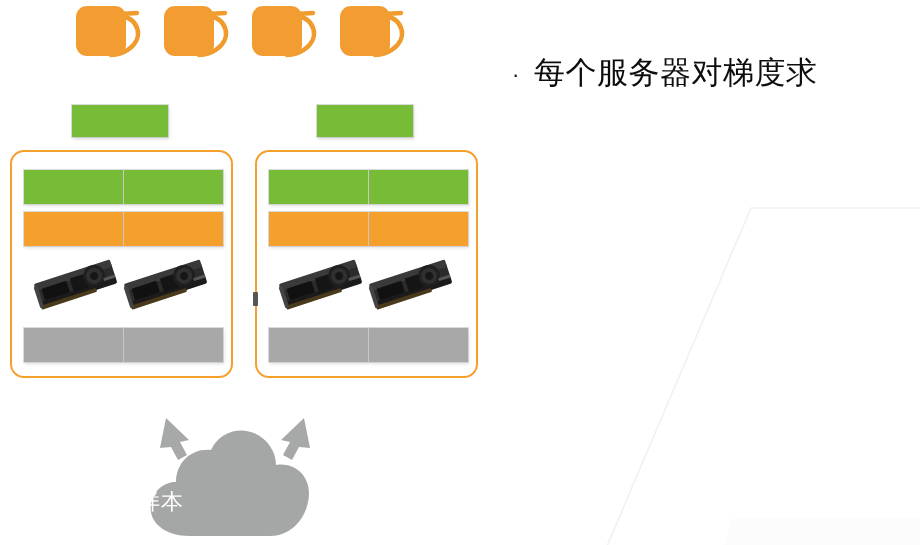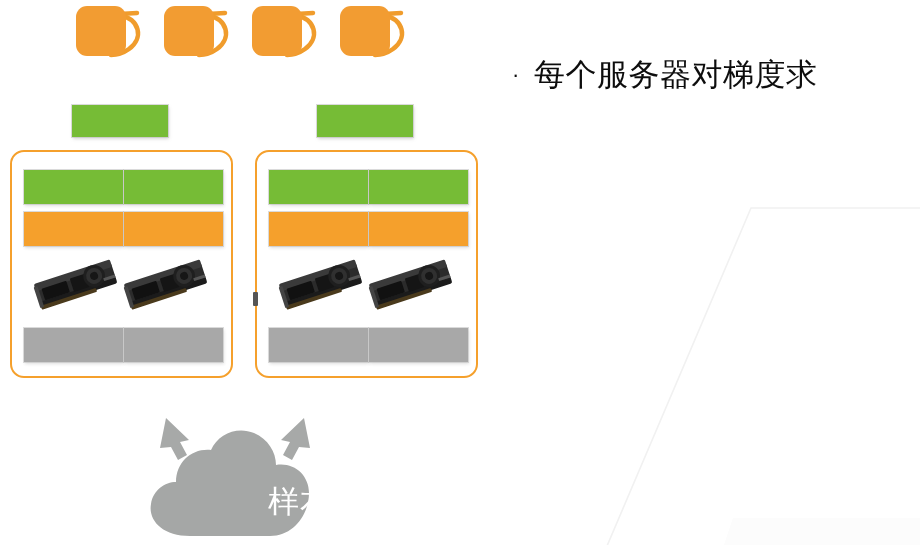--- a/index.html
+++ b/index.html
@@ -95,23 +95,23 @@
     left: 138px;
     top: 408px;
     width: 194px;
     height: 140px;
   }
   .cloud-label {
     position: absolute;
     left: 0;
     top: 78px;
     width: 194px;
-    text-align: right;
+    text-align: left;
     color: #ffffff;
-    font-size: 31px;
+    font-size: 22px;
     line-height: 32px;
     letter-spacing: 1px;
     font-family: "Liberation Sans", "DejaVu Sans", sans-serif;
     pointer-events: none;
   }
 
   
   .bullet-block {
     position: absolute;
     left: 512px;
@@ -129,20 +129,21 @@
   .bullet-dot {
     flex: 0 0 auto;
     width: 22px;
     font-size: 22px;
     line-height: 50px;
     color: #0d0d0d;
   }
   .bullet-text {
     flex: 1 1 auto;
     letter-spacing: 0.5px;
+    font-family: Liberation Mono, monospace;
   }
   .bullet-text .ln2 {
     display: block;
     padding-left: 2px;
   }
 </style>
 </head>
 <body>
 
 <div id="slide">

